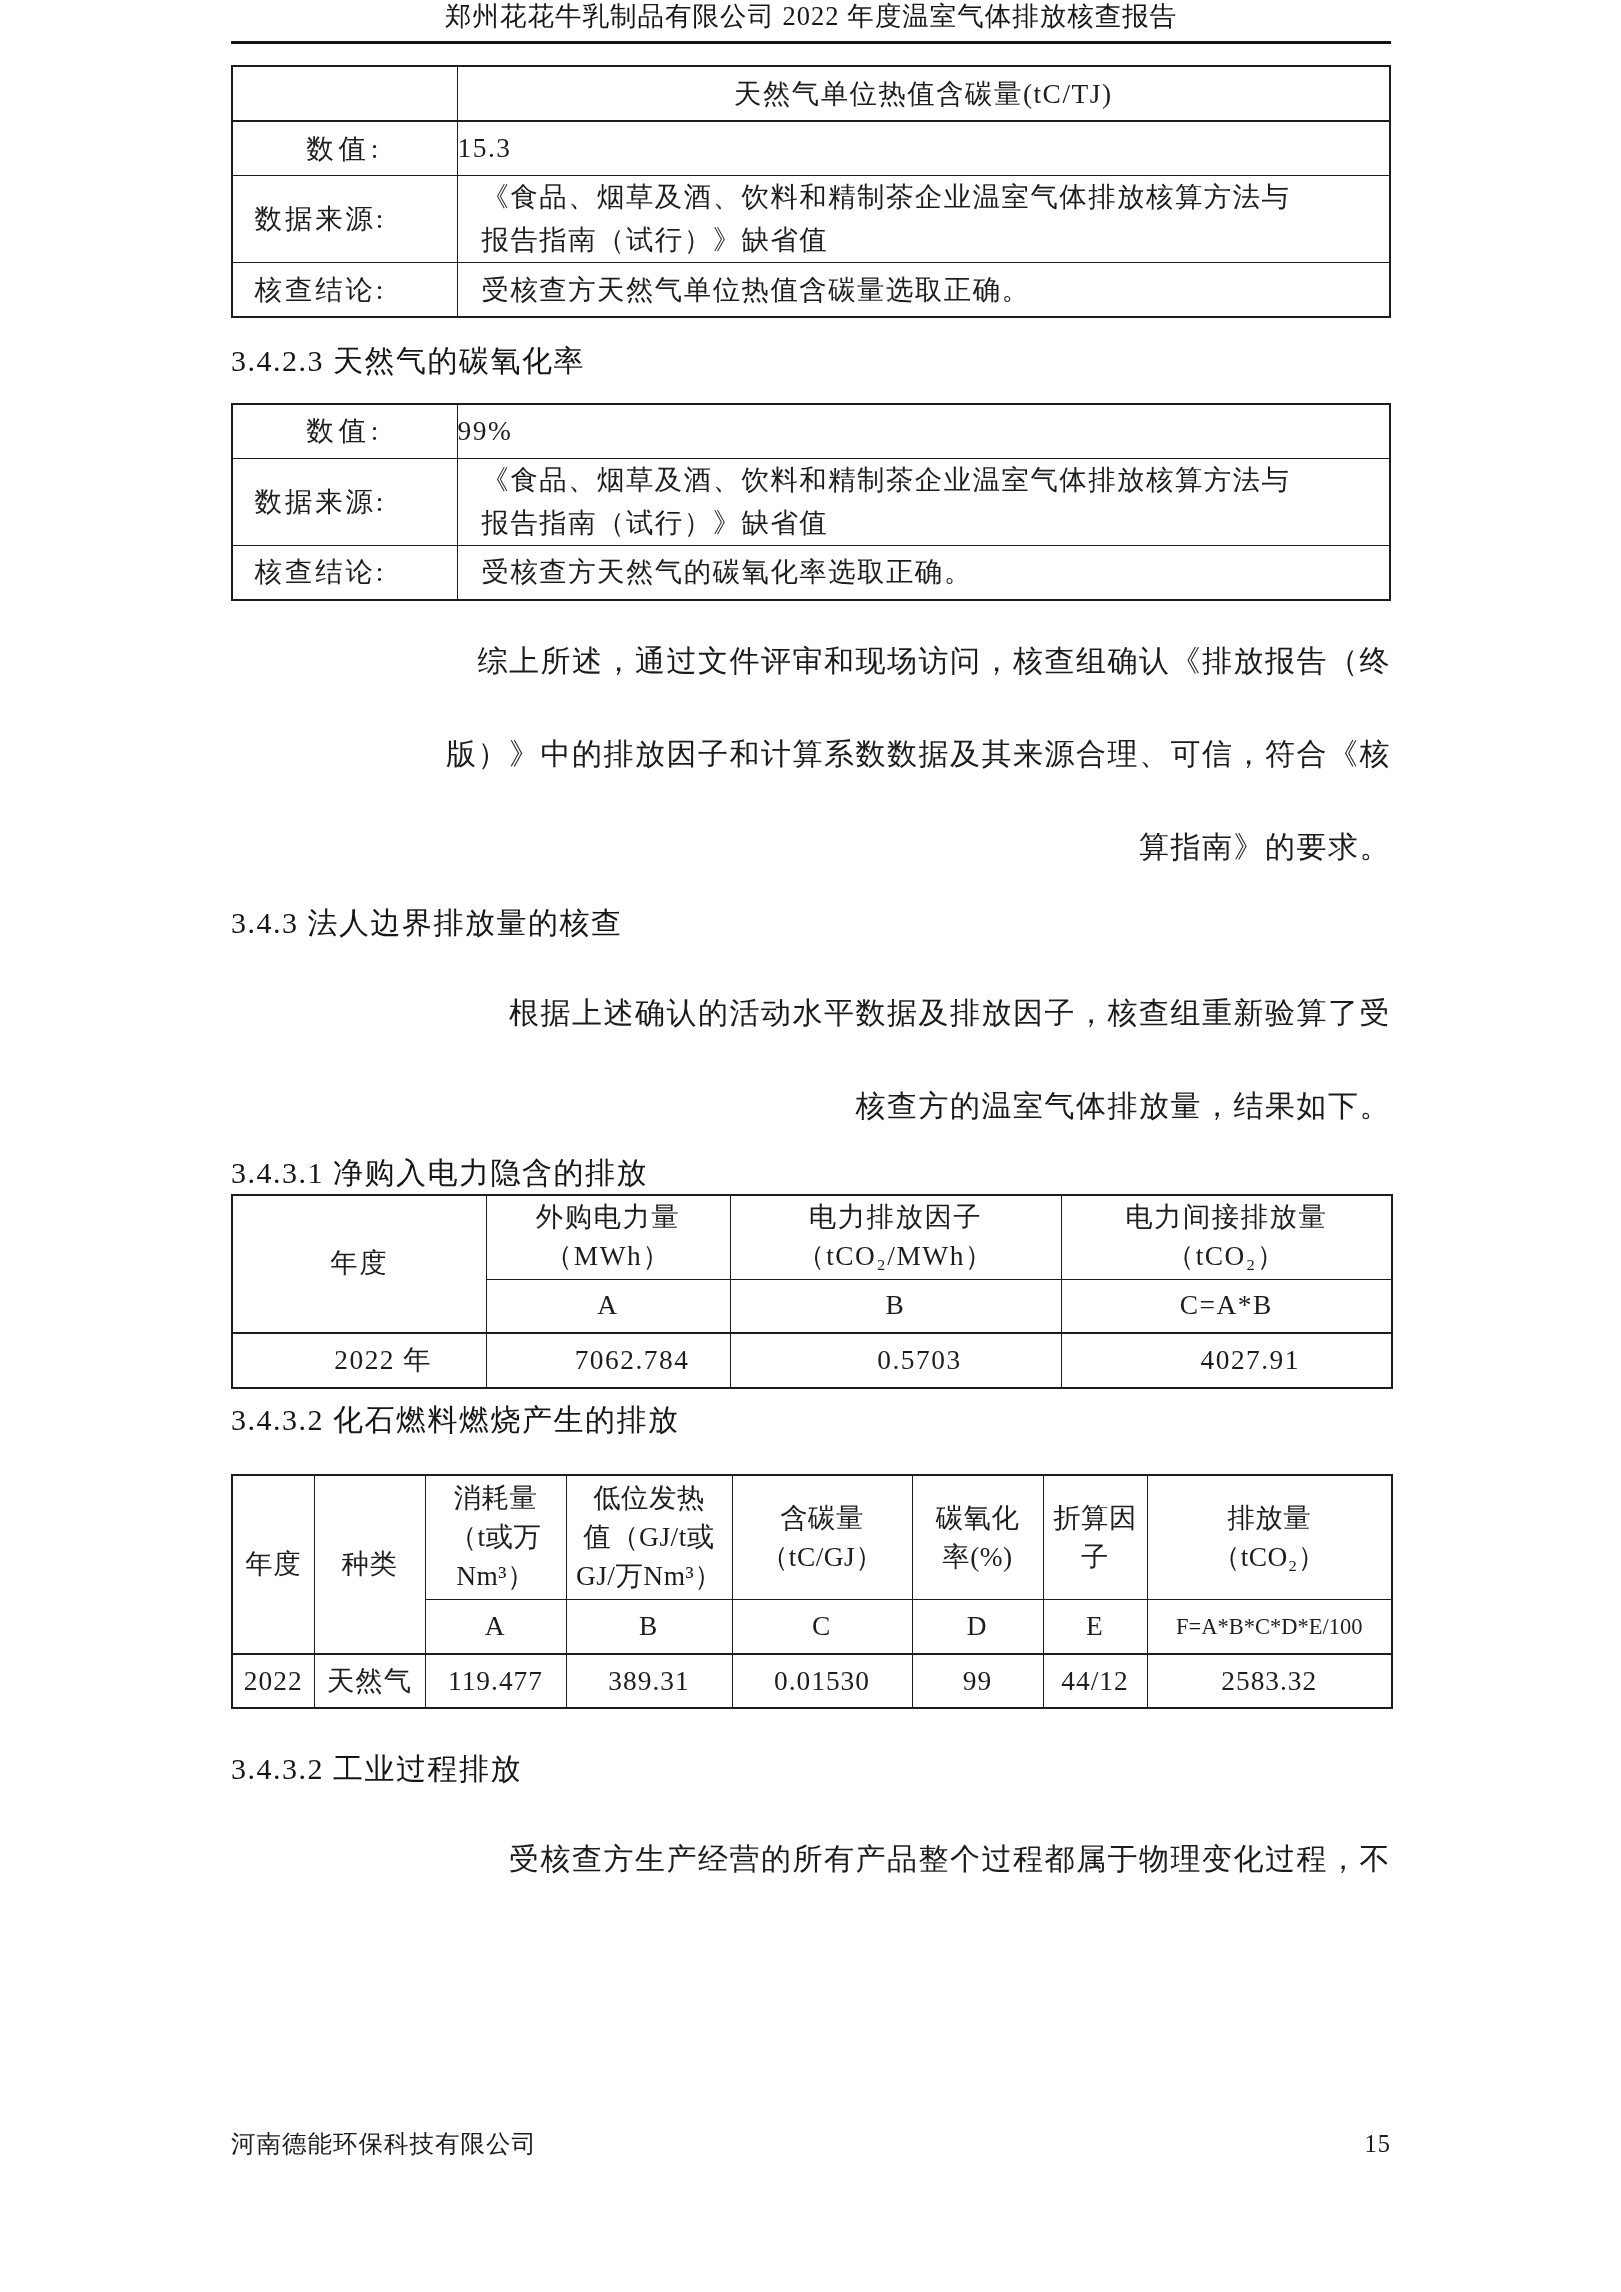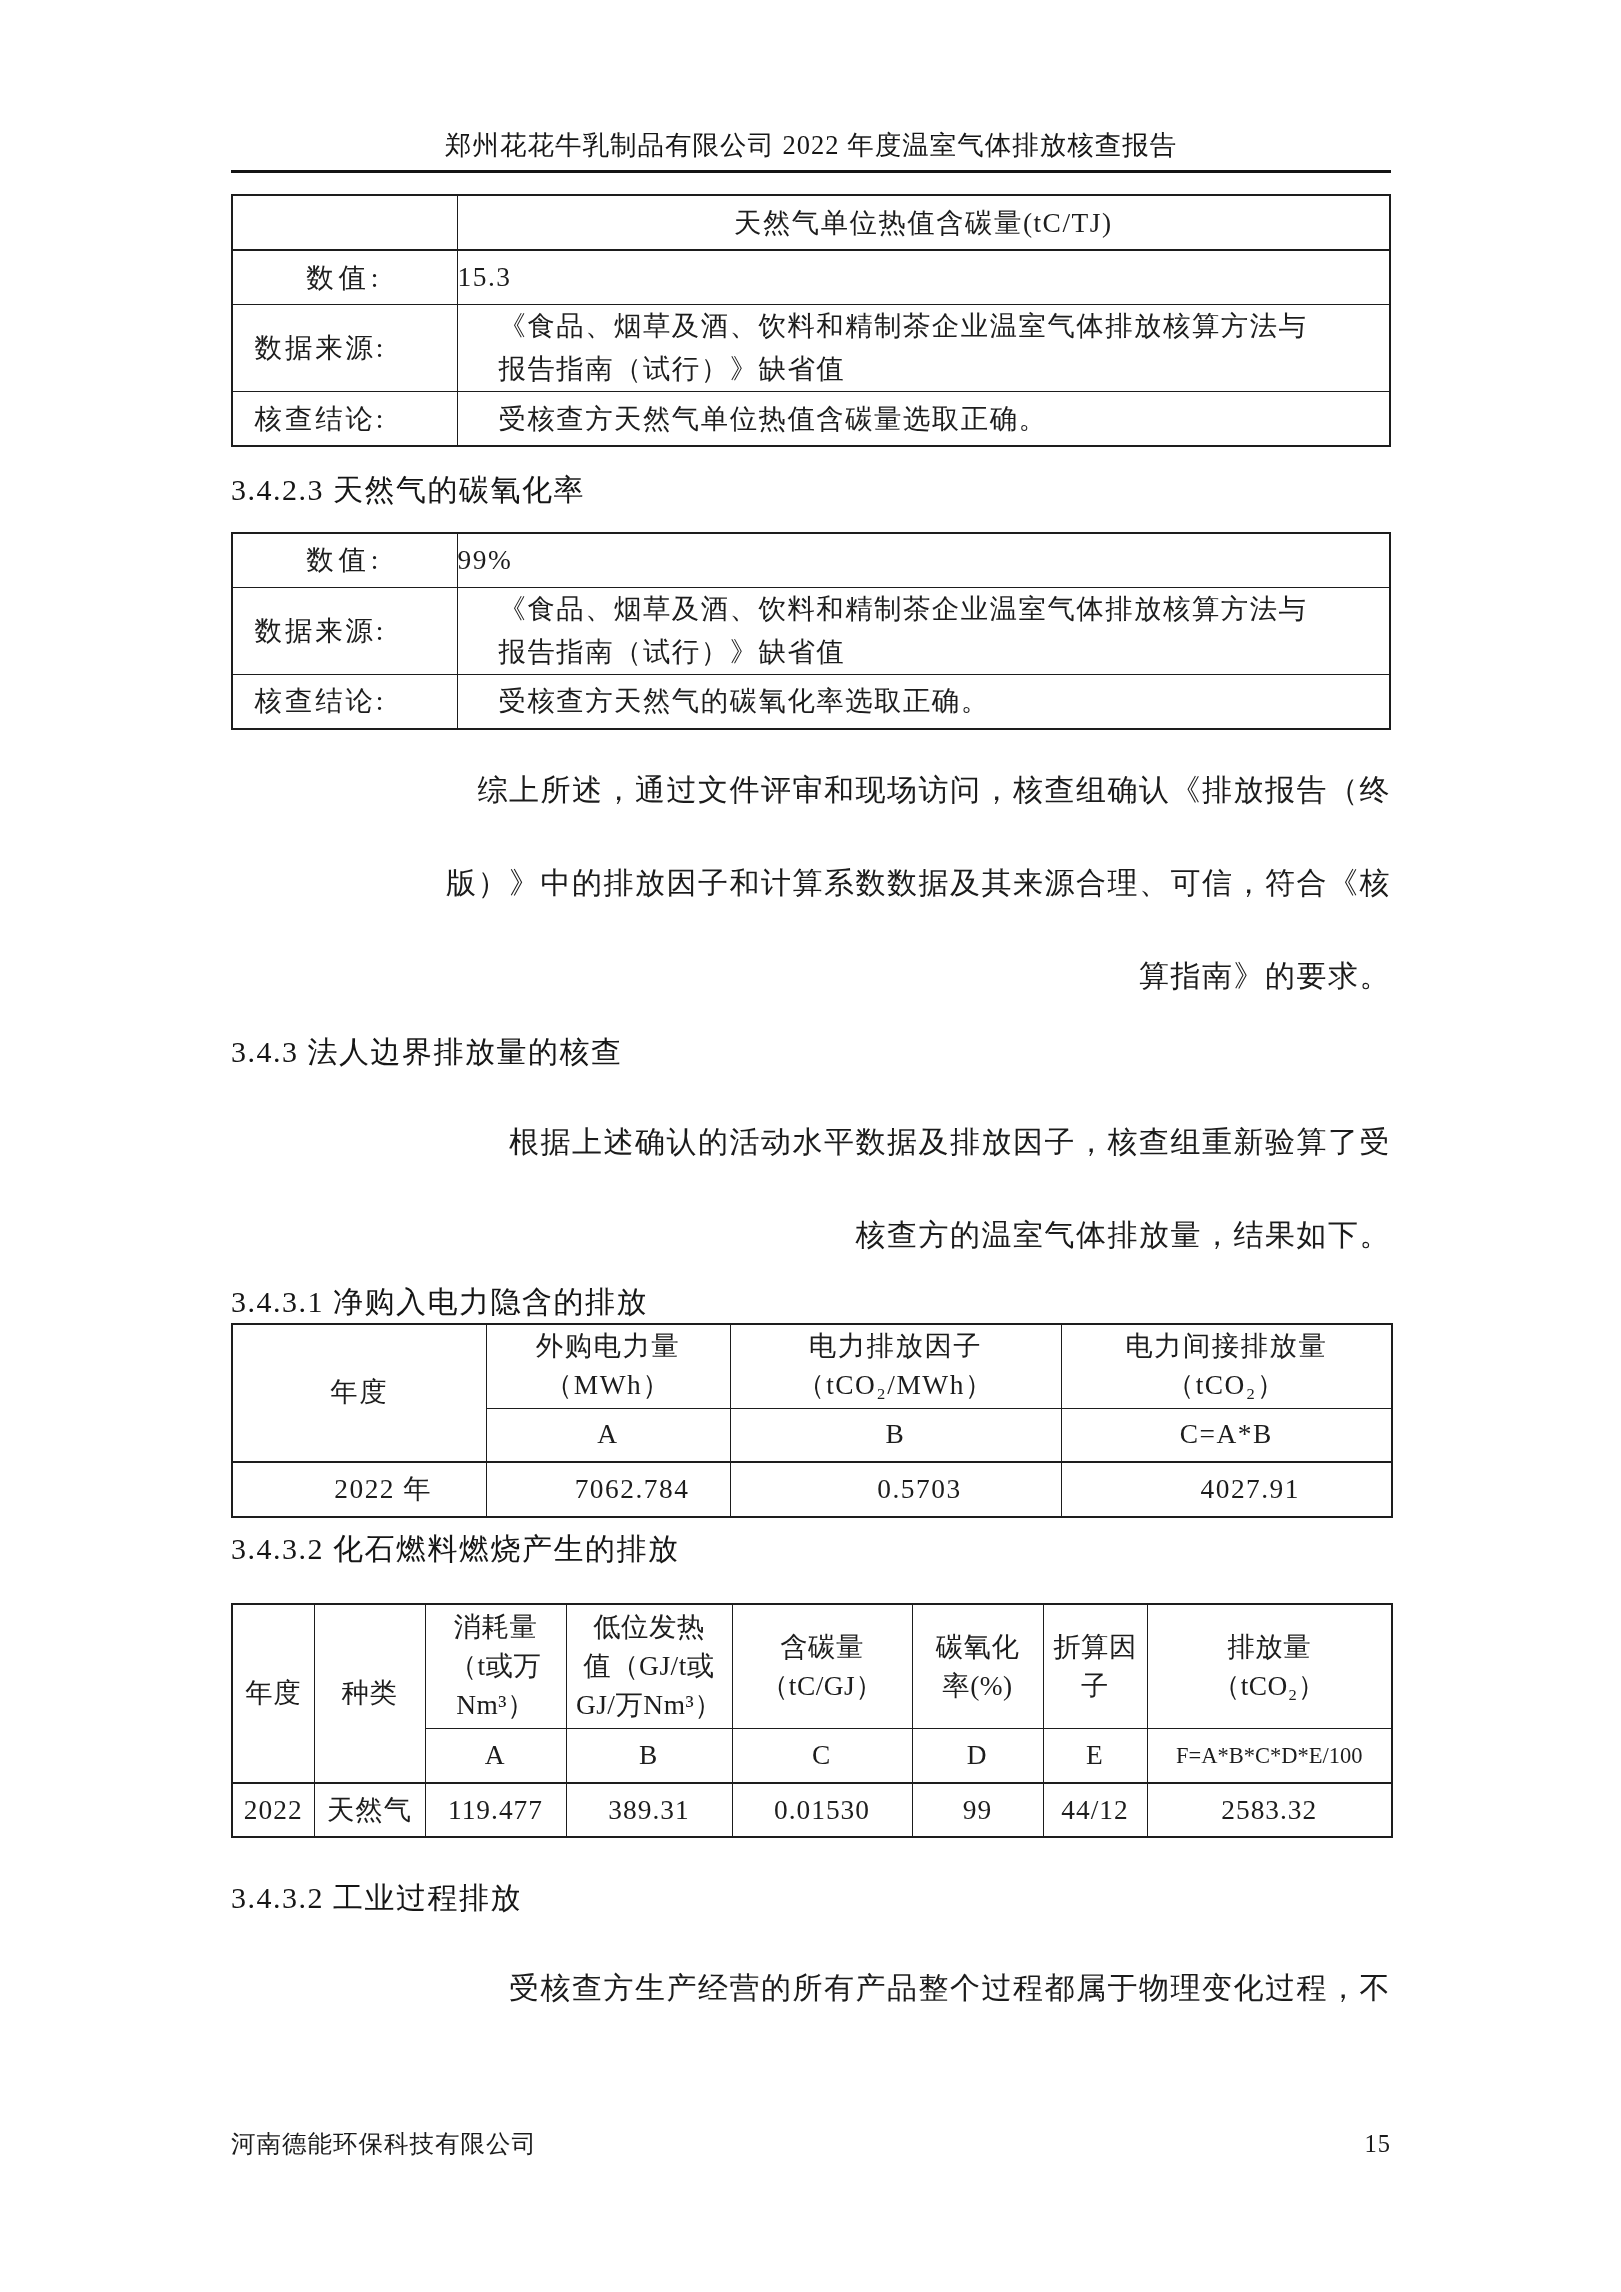--- a/index.html
+++ b/index.html
@@ -9,21 +9,20 @@
     margin:0 auto;
     background:#ffffff;
     font-family:"Liberation Serif","DejaVu Serif",serif;
     color:#1b1b1b;
     overflow:hidden;
   }
   .content {
     position:absolute; left:231px; top:0; width:1160px;
   }
   .doc-title {
-    padding-top:129px;
     text-align:center;
     font-size:26.5px; line-height:33px;
     letter-spacing:1px;
     color:#161616;
   }
   .header-rule {
     margin-top:7.8px;
     border-bottom:3.9px solid #141414;
     height:0;
   }
@@ -43,21 +42,21 @@
   }
   tr.tsep td { border-top-width:2.9px; }
 
   
   .kv { margin-top:21.6px; }
   .kv td { height:53px; }
   .kv td.cell-title { text-align:center; }
   .kv td.lbl-center { text-align:center; letter-spacing:4.9px; }
   .kv td.lbl-left { text-align:left; padding-left:21.6px; letter-spacing:2.9px; }
   .kv td.val-center { text-align:left; }
-  .kv td.val-left { text-align:left; padding-left:41px; padding-right:9.8px; }
+  .kv td.val-left { text-align:left; padding-left:24px; padding-right:9.8px; }
   .kv tr.row-source td { height:84px; }
   .kv td.pre { white-space:pre-line; line-height:43px; }
 
   .section-heading {
     font-size:30px; line-height:41px;
     letter-spacing:1.5px;
     color:#161616;
     font-weight:400;
   }
   .h-3423 { margin-top:21.6px; }

